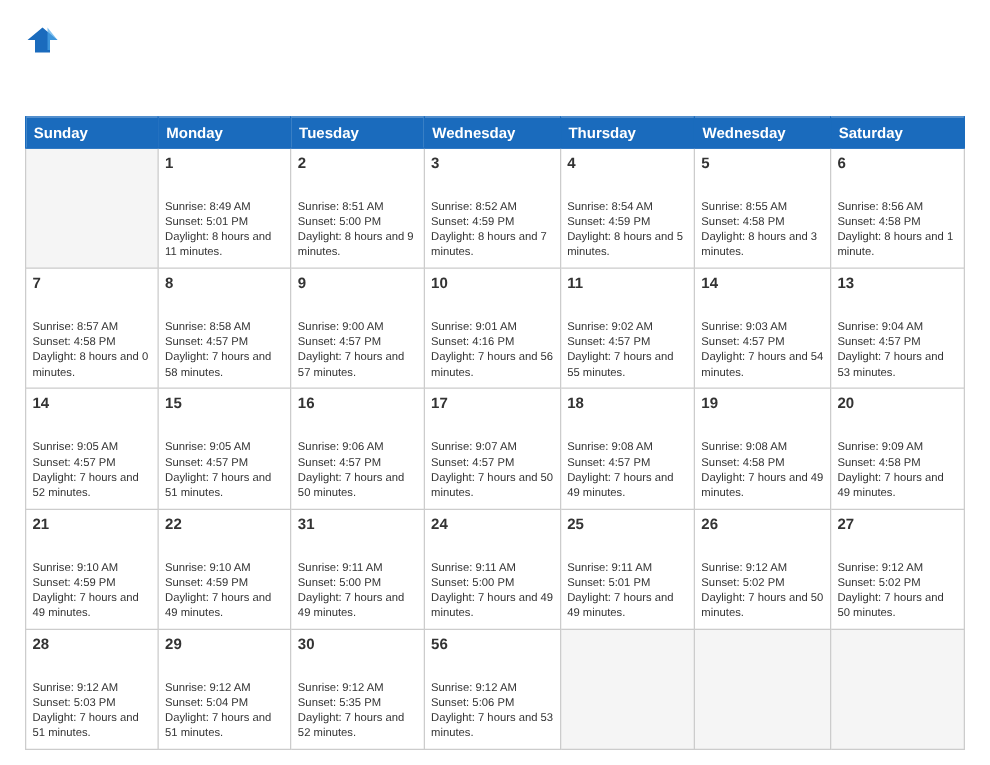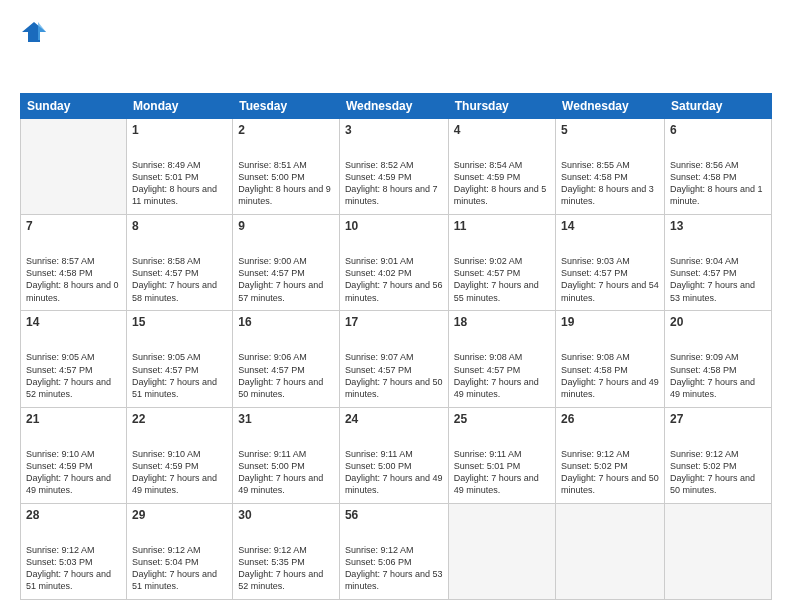--- a/index.html
+++ b/index.html
@@ -195,21 +195,21 @@
           <td>
             <div class="day-number">9</div>
             <div class="day-info">Sunrise: 9:00 AM
 Sunset: 4:57 PM
 Daylight: 7 hours
 and 57 minutes.</div>
           </td>
           <td>
             <div class="day-number">10</div>
             <div class="day-info">Sunrise: 9:01 AM
-Sunset: 4:02 PM
+Sunset: 4:16 PM
 Daylight: 7 hours
 and 56 minutes.</div>
           </td>
           <td>
             <div class="day-number">11</div>
             <div class="day-info">Sunrise: 9:02 AM
 Sunset: 4:57 PM
 Daylight: 7 hours
 and 55 minutes.</div>
           </td>

